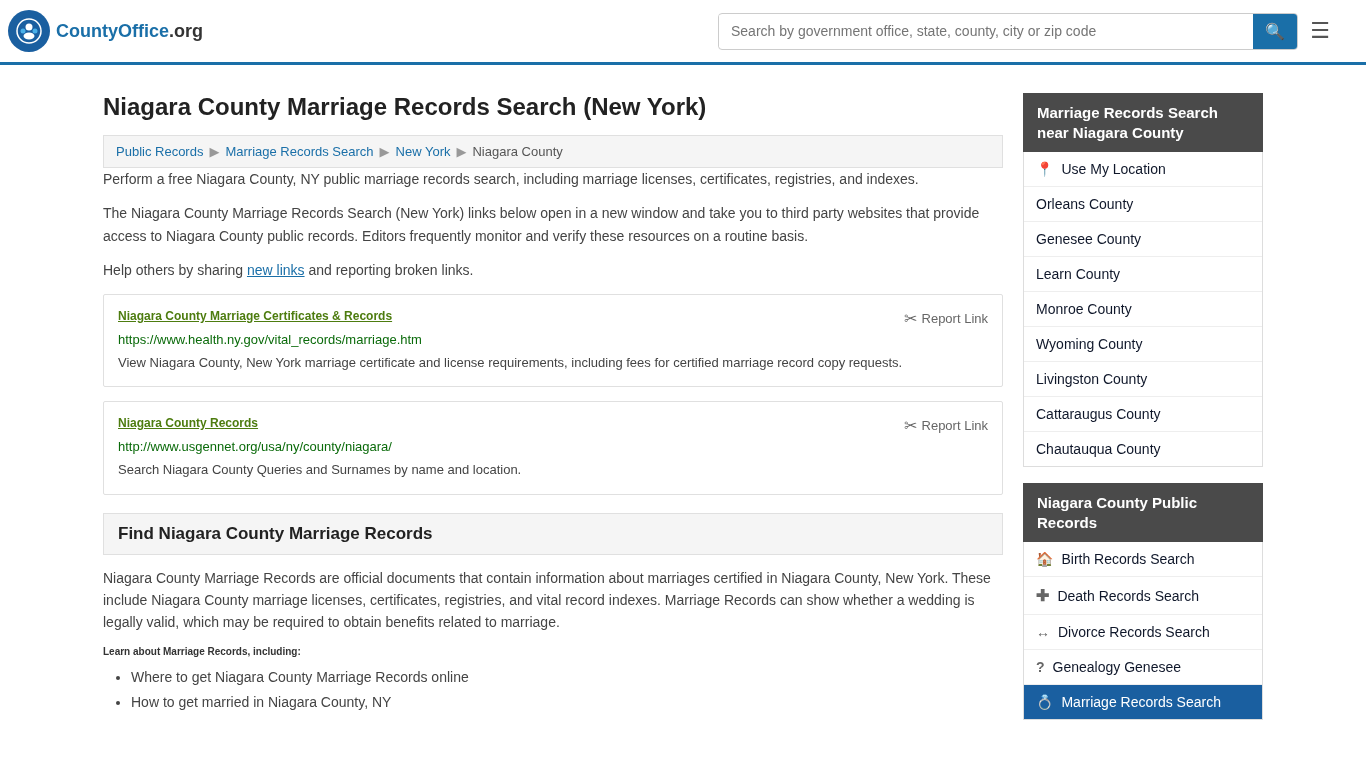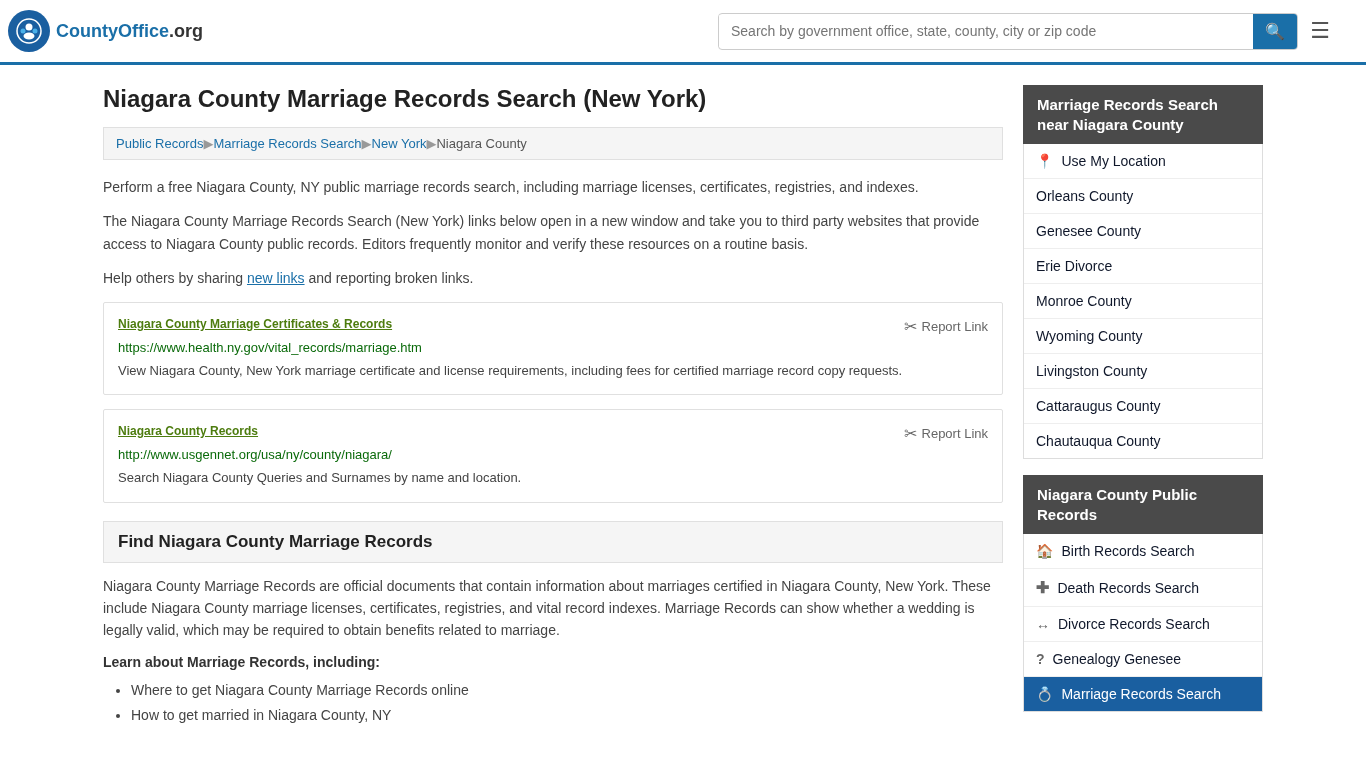--- a/index.html
+++ b/index.html
@@ -75,43 +75,43 @@
       color: #555;
       background: none;
       border: none;
       padding: 4px 8px;
     }
 
     
     #main {
       max-width: 1200px;
       margin: 0 auto;
-      padding: 20px 20px;
+      padding: 28px 20px;
       display: flex;
       gap: 20px;
     }
 
     
     #content {
       flex: 1;
     }
     #page-title {
       font-size: 24px;
       font-weight: bold;
       color: #222;
       margin-bottom: 14px;
     }
     #breadcrumb {
       background: #f5f5f5;
       padding: 8px 12px;
       border: 1px solid #e0e0e0;
       font-size: 13px;
       color: #555;
-      margin-bottom: 16px;
-      display: flex;
+      display: flex;
+      gap: 6px;
       align-items: center;
       flex-wrap: wrap;
     }
     #breadcrumb a { color: #1a6fa8; text-decoration: none; }
     #breadcrumb .sep { color: #999; }
     .intro-text {
       font-size: 14px;
       line-height: 1.6;
       color: #444;
       margin-bottom: 12px;
@@ -167,21 +167,21 @@
       margin: 18px 0 12px;
     }
     .section-text {
       font-size: 14px;
       color: #444;
       line-height: 1.6;
       margin-bottom: 12px;
     }
     .learn-heading {
       font-weight: bold;
-      font-size: 14px;
+      font-size: 10px;
       margin-bottom: 8px;
     }
     .bullet-list {
       list-style: disc;
       padding-left: 28px;
       font-size: 14px;
       color: #444;
       line-height: 1.8;
     }
 
@@ -331,21 +331,21 @@
           <span class="sidebar-icon">📍</span>
           <a href="#">Use My Location</a>
         </div>
         <div class="sidebar-item">
           <a href="#">Orleans County</a>
         </div>
         <div class="sidebar-item">
           <a href="#">Genesee County</a>
         </div>
         <div class="sidebar-item">
-          <a href="#">Erie Divorce</a>
+          <a href="#">Learn County</a>
         </div>
         <div class="sidebar-item">
           <a href="#">Monroe County</a>
         </div>
         <div class="sidebar-item">
           <a href="#">Wyoming County</a>
         </div>
         <div class="sidebar-item">
           <a href="#">Livingston County</a>
         </div>

